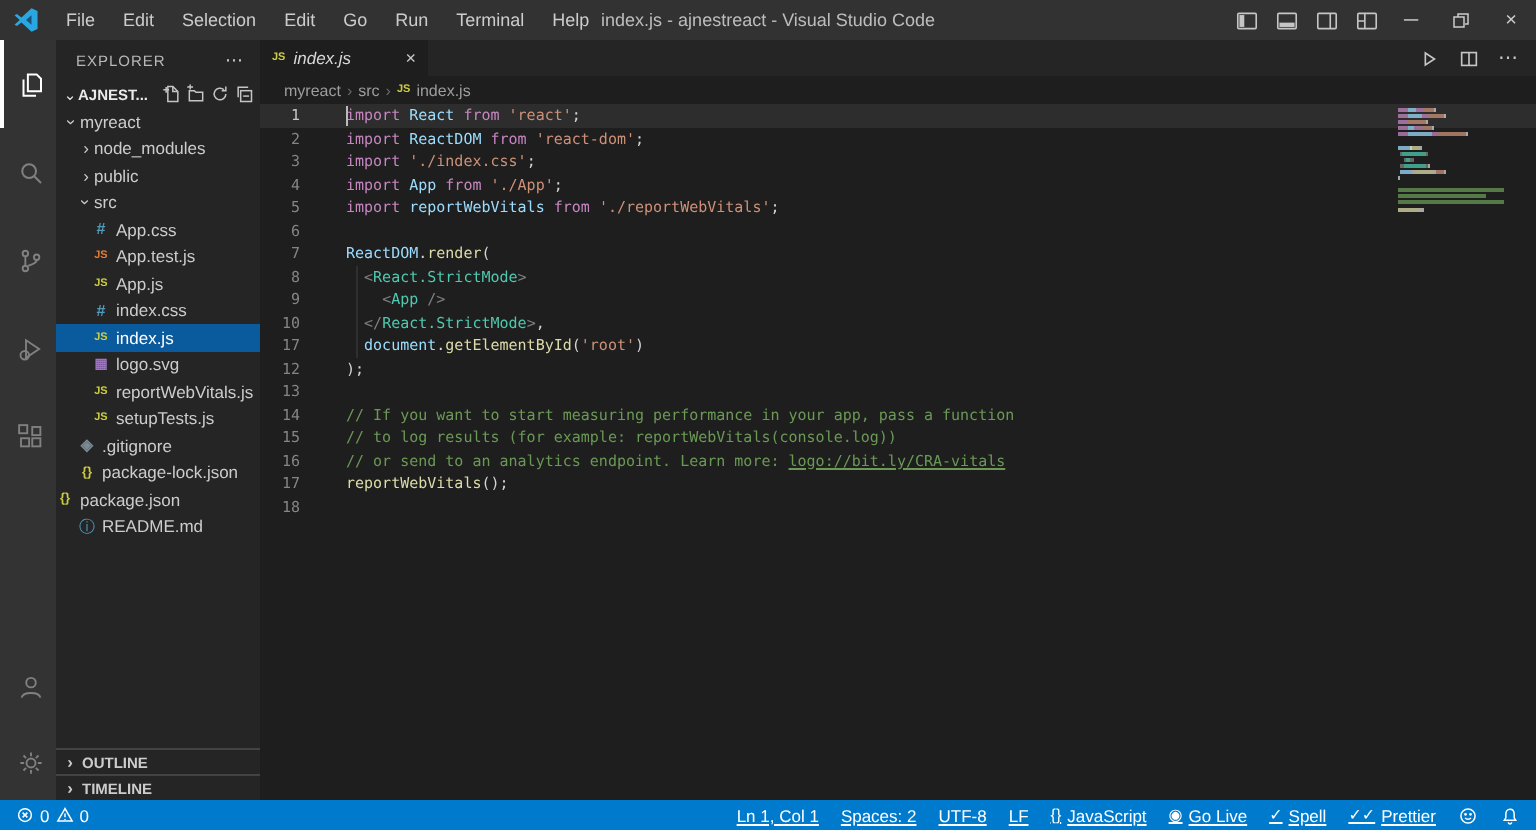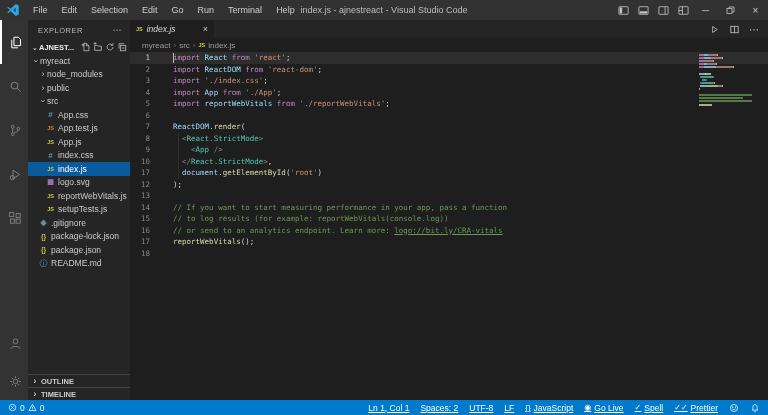--- a/index.html
+++ b/index.html
@@ -287,21 +287,21 @@
             <span>setupTests.js</span>
           </div>
           <div class="trow" style="padding-left: 11px;">
             <span class="ficon git" style="color: rgb(122, 139, 148);">◈</span>
             <span>.gitignore</span>
           </div>
           <div class="trow" style="padding-left: 11px;">
             <span class="ficon braces" style="color: rgb(203, 203, 65);">{}</span>
             <span>package-lock.json</span>
           </div>
-          <div class="trow" style="padding-left: 11px;">
+          <div class="trow" style="">
             <span class="ficon braces" style="color: rgb(203, 203, 65);">{}</span>
             <span>package.json</span>
           </div>
           <div class="trow" style="padding-left: 11px;">
             <span class="ficon info" style="color: rgb(81, 154, 186);">ⓘ</span>
             <span>README.md</span>
           </div>
         </div>
       <div class="sb-fill"></div>
       <div class="sb-panel">

